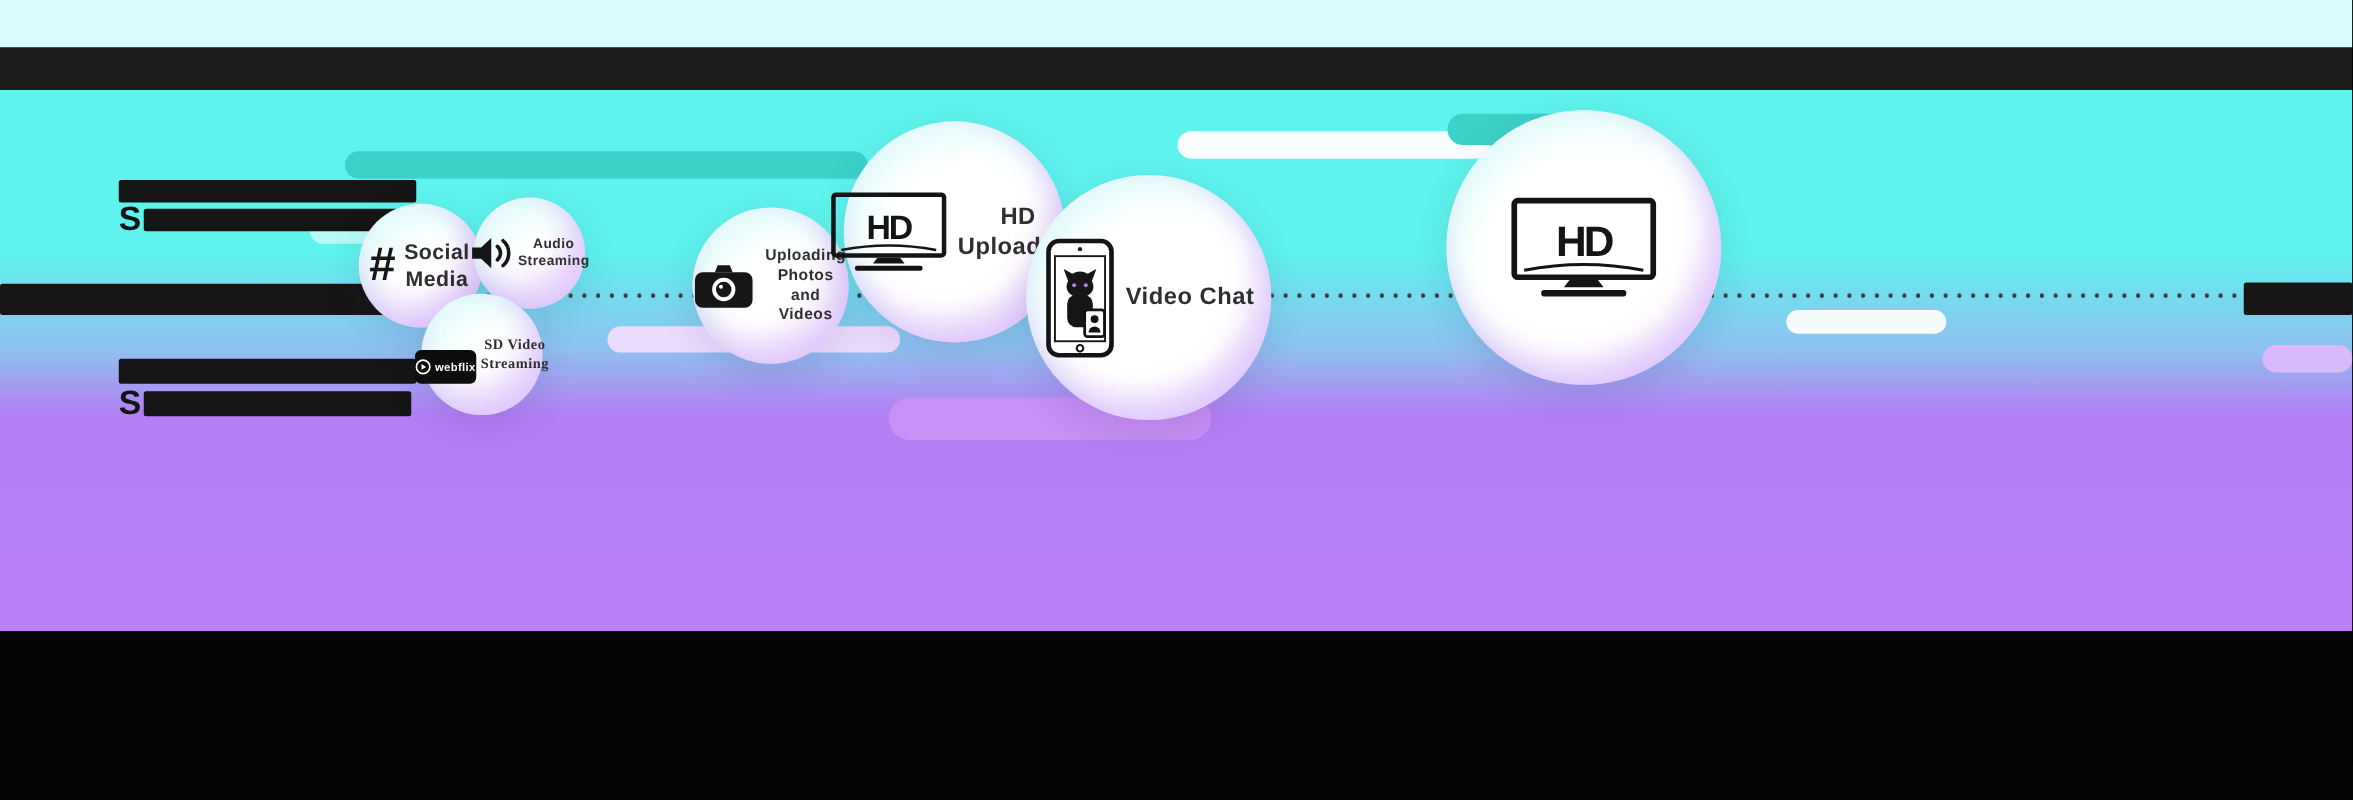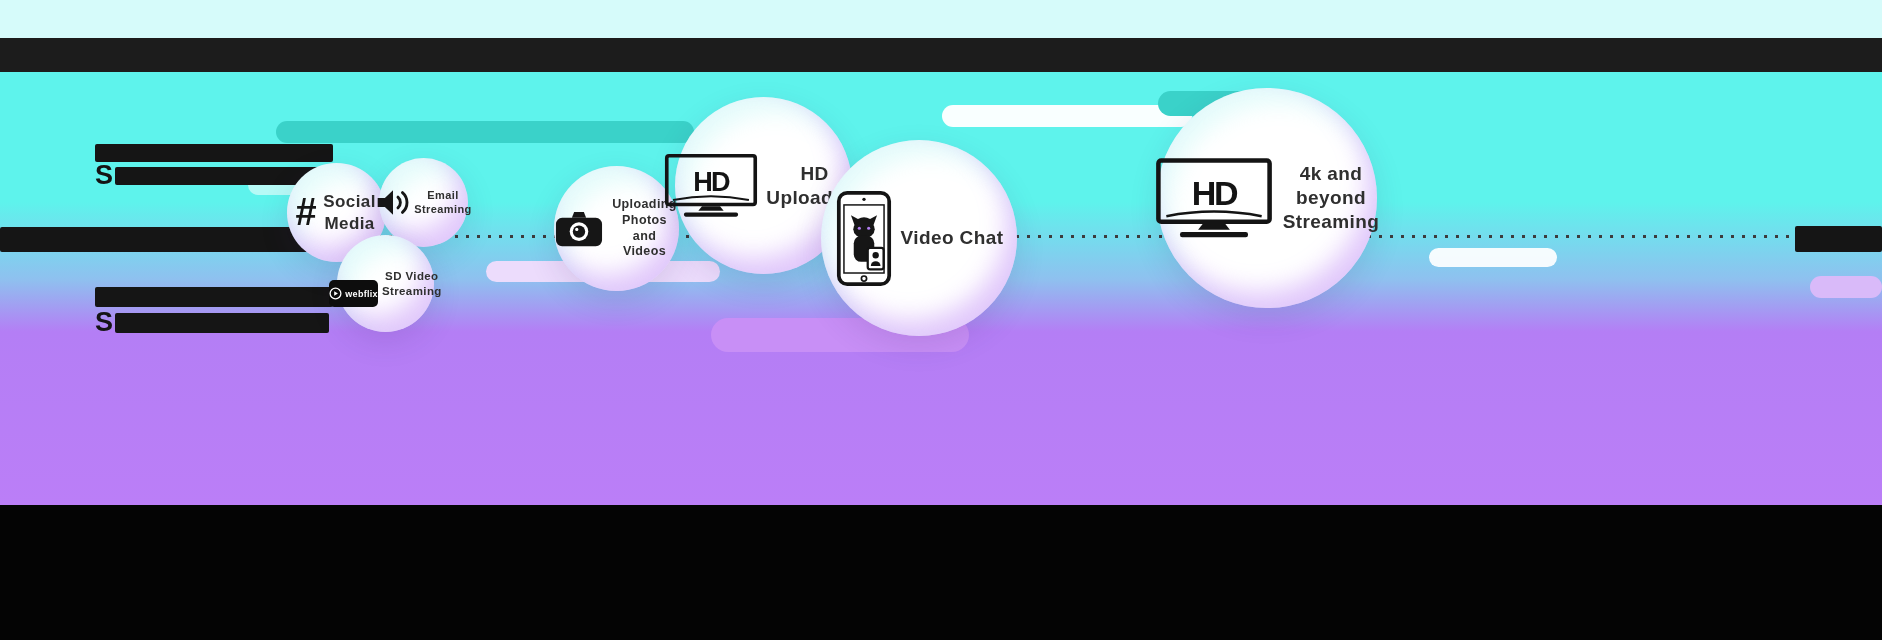--- a/index.html
+++ b/index.html
@@ -61,21 +61,21 @@
   }
   .label { color:#2f2f2f; font-weight:600; line-height:1.25; letter-spacing:.4px; }
 
   .b-email  { left:229px;  top:218px; width:95px;  height:95px; }
   .b-email .label  { font-size:17px; }
   .b-social { left:287px;  top:163px; width:99px;  height:99px; }
   .b-social .label { font-size:17px; width:56px; }
   .b-audio  { left:379px;  top:158px; width:89px;  height:89px; gap:3px; }
   .b-audio .label  { font-size:11px; width:62px; }
   .b-sd     { left:337px;  top:235px; width:97px;  height:97px; gap:4px; }
-  .b-sd .label     { font-size:11.5px; font-weight:700; width:72px; }
+  .b-sd .label     { font-size:11.5px; font-weight:700; width:72px;font-family:Liberation Serif, serif; }
   .b-upload { left:554px;  top:166px; width:125px; height:125px; gap:6px; }
   .b-upload .label { font-size:12.5px; font-weight:700; width:108px; }
   .b-hd     { left:675px;  top:97px;  width:177px; height:177px; gap:8px; }
   .b-hd .label     { font-size:19px; width:104px; }
   .b-video  { left:821px;  top:140px; width:196px; height:196px; gap:8px;text-align:center; }
   .b-video .label  { font-size:19px; }
   .b-uhd    { left:1157px; top:88px;  width:220px; height:220px; gap:10px; }
   .b-uhd .label    { font-size:19px; width:152px; }
 
   
@@ -130,21 +130,21 @@
   </div>
 
   <div class="bubble b-audio">
     <span class="icon">
       <svg width="36" height="31" viewBox="0 0 40 34">
         <path d="M3 12 H11 L20 3.5 V30.5 L11 22 H3 Z" fill="#161616"></path>
         <path d="M25.5 11 a8 8 0 0 1 0 12" fill="none" stroke="#161616" stroke-width="3.2" stroke-linecap="round"></path>
         <path d="M30.5 6 a14.5 14.5 0 0 1 0 22" fill="none" stroke="#161616" stroke-width="3.2" stroke-linecap="round"></path>
       </svg>
     </span>
-    <span class="label">Email Streaming</span>
+    <span class="label">Audio Streaming</span>
   </div>
 
   <div class="bubble b-sd">
     <div class="chip">
       <svg width="13" height="13" viewBox="0 0 14 14">
         <circle cx="7" cy="7" r="5.8" fill="none" stroke="#fff" stroke-width="1.4"></circle>
         <path d="M5.6 4.6 L9.6 7 L5.6 9.4 Z" fill="#fff"></path>
       </svg>
       <span class="brand">webflix</span>
     </div>
@@ -200,16 +200,15 @@
   <div class="bubble b-uhd">
     <span class="icon">
       <svg width="118" height="82" viewBox="0 0 104 72">
         <rect x="3" y="3" width="98" height="54" rx="2.5" fill="none" stroke="#141414" stroke-width="4"></rect>
         <path d="M10 52 Q52 44 94 52" fill="none" stroke="#141414" stroke-width="2.2"></path>
         <text x="52" y="42" text-anchor="middle" font-size="30" letter-spacing="-2">HD</text>
         <path d="M42 59 L62 59 L66 64 L38 64 Z" fill="#141414"></path>
         <rect x="22" y="66" width="60" height="4.5" rx="2" fill="#141414"></rect>
       </svg>
     </span>
-    <span class="label">4k and beyond Streaming</span>
   </div>
 
 </div>
 
 </body></html>

